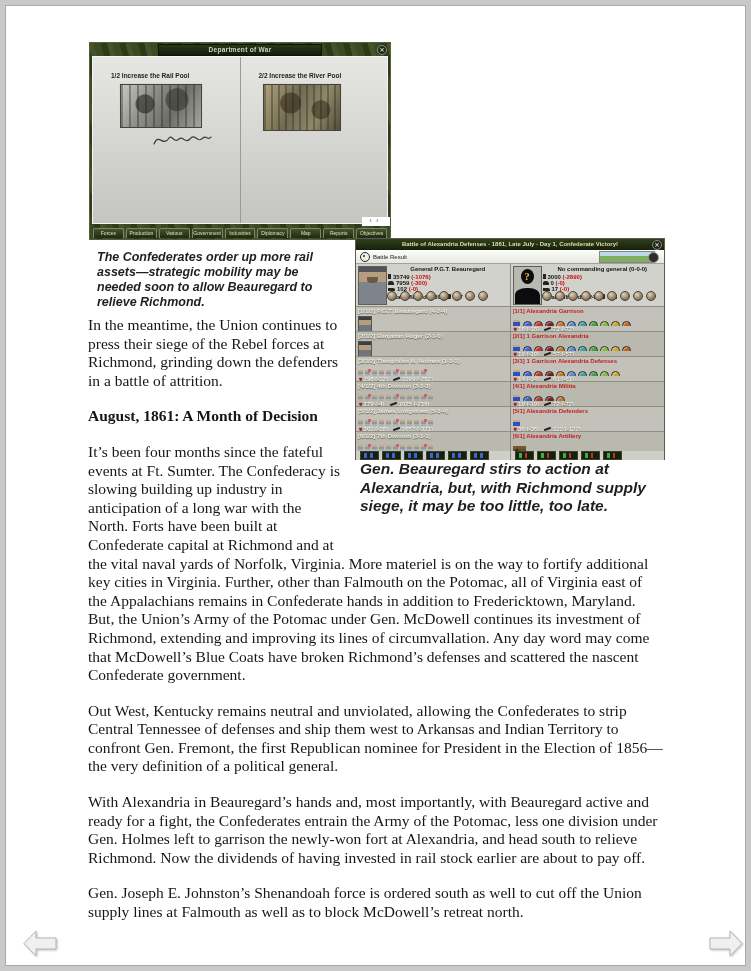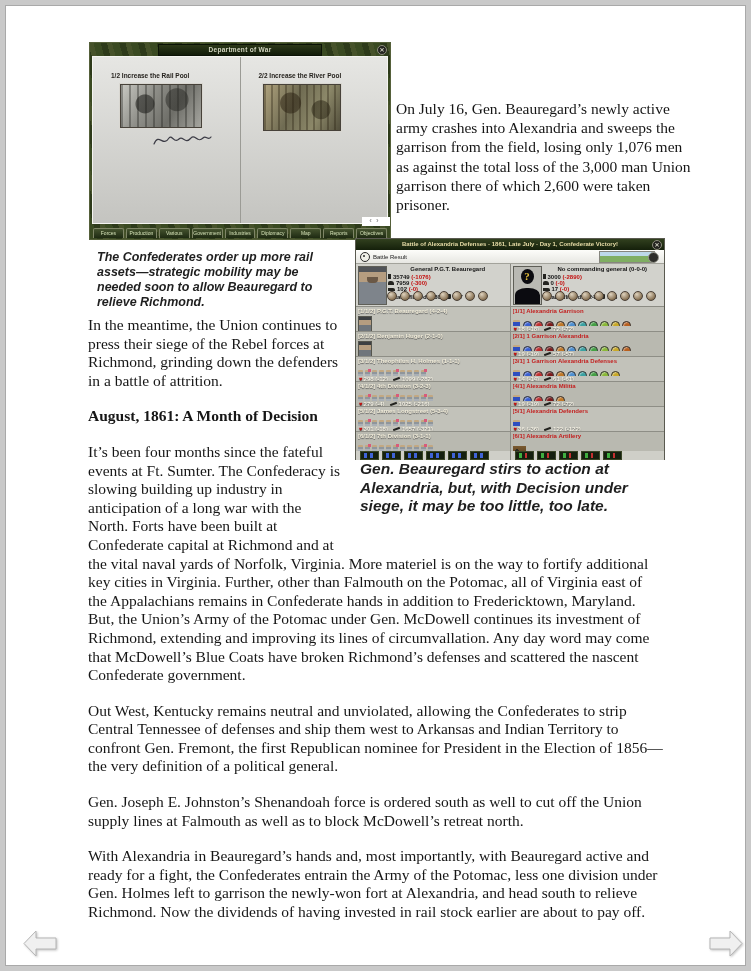--- a/index.html
+++ b/index.html
@@ -186,21 +186,20 @@
           <span class="dow-tab">Government</span>
           <span class="dow-tab">Industries</span>
           <span class="dow-tab">Diplomacy</span>
           <span class="dow-tab">Map</span>
           <span class="dow-tab">Reports</span>
           <span class="dow-tab">Objectives</span>
         </div>
       </div>
 
 
-      <p class="intro">On July 16, Gen. Beauregard’s newly active army crashes into Alexandria and sweeps the garrison from the field, losing only 1,076 men as against the total loss of the 3,000 man Union garrison there of which 2,600 were taken prisoner.</p>
     </div>
 
     <div class="flow">
 
       <div class="float-right">
 
         <div class="battle">
           <div class="bt-titlebar"><span>Battle of Alexandria Defenses - 1861, Late July - Day 1, Confederate Victory!</span>
             <span class="win-close">✕</span>
           </div>
@@ -307,30 +306,30 @@
           <div class="bt-bars">
             <div class="bars-half">
               <i class="slot b"></i><i class="slot b"></i><i class="slot b"></i><i class="slot b"></i><i class="slot b"></i><i class="slot b"></i>
             </div>
             <div class="bars-half r">
               <i class="slot g"></i><i class="slot g"></i><i class="slot g"></i><i class="slot g"></i><i class="slot g"></i>
             </div>
           </div>
         </div>
 
-        <p class="cap cap2">Gen. Beauregard stirs to action at Alexandria, but, with Decision under siege, it may be too little, too late.</p>
+        <p class="cap cap2">Gen. Beauregard stirs to action at Alexandria, but, with Richmond supply siege, it may be too little, too late.</p>
       </div>
 
       <p class="cap cap1">The Confederates order up more rail assets—strategic mobility may be needed soon to allow Beauregard to relieve Richmond.</p>
       <p>In the meantime, the Union continues to press their siege of the Rebel forces at Richmond, grinding down the defenders in a battle of attrition.</p>
       <h2>August, 1861: A Month of Decision</h2>
       <p>It’s been four months since the fateful events at Ft. Sumter. The Confederacy is slowing building up industry in anticipation of a long war with the North. Forts have been built at Confederate capital at Richmond and at the vital naval yards of Norfolk, Virginia. More materiel is on the way to fortify additional key cities in Virginia. Further, other than Falmouth on the Potomac, all of Virginia east of the Appalachians remains in Confederate hands in addition to Fredericktown, Maryland. But, the Union’s Army of the Potomac under Gen. McDowell continues its investment of Richmond, extending and improving its lines of circumvallation. Any day word may come that McDowell’s Blue Coats have broken Richmond’s defenses and scattered the nascent Confederate government.</p>
       <p>Out West, Kentucky remains neutral and unviolated, allowing the Confederates to strip Central Tennessee of defenses and ship them west to Arkansas and Indian Territory to confront Gen. Fremont, the first Republican nominee for President in the Election of 1856—the very definition of a political general.</p>
+      <p>With Alexandria in Beauregard’s hands and, most importantly, with Beauregard active and ready for a fight, the Confederates entrain the Army of the Potomac, less one division under Gen. Holmes left to garrison the newly-won fort at Alexandria, and head south to relieve Richmond. Now the dividends of having invested in rail stock earlier are about to pay off.</p>
       <p>Gen. Joseph E. Johnston’s Shenandoah force is ordered south as well to cut off the Union supply lines at Falmouth as well as to block McDowell’s retreat north.</p>
-      <p>With Alexandria in Beauregard’s hands and, most importantly, with Beauregard active and ready for a fight, the Confederates entrain the Army of the Potomac, less one division under Gen. Holmes left to garrison the newly-won fort at Alexandria, and head south to relieve Richmond. Now the dividends of having invested in rail stock earlier are about to pay off.</p>
     </div>
   </div>
 
   <div class="nav prev">
     <svg width="34" height="27" viewBox="0 0 34 27">
       <polygon points="13,1 13,8 33,8 33,19 13,19 13,26 1,13.5" fill="#f0f0f0" stroke="#b5b5b5" stroke-width="1"></polygon>
     </svg>
   </div>
   <div class="nav next">
     <svg width="34" height="27" viewBox="0 0 34 27">

